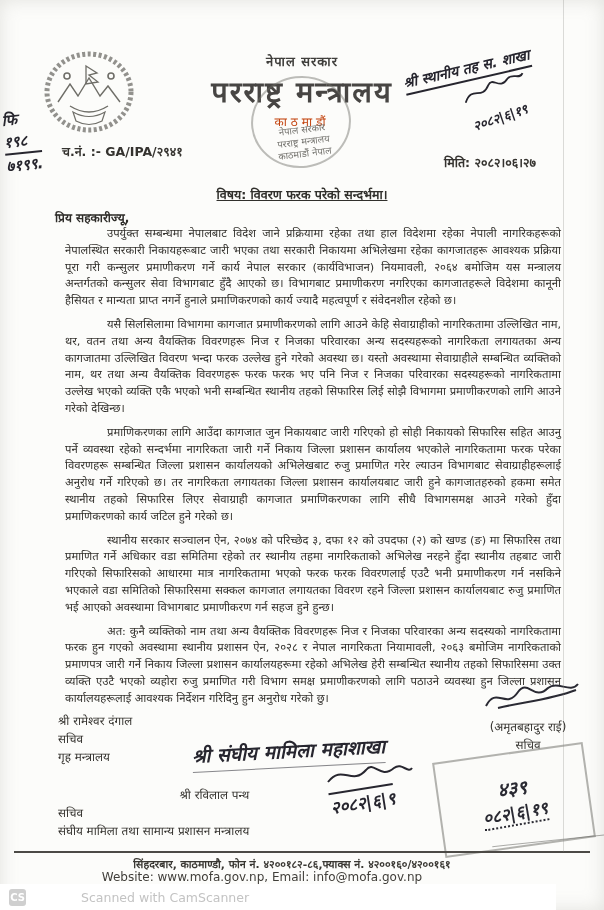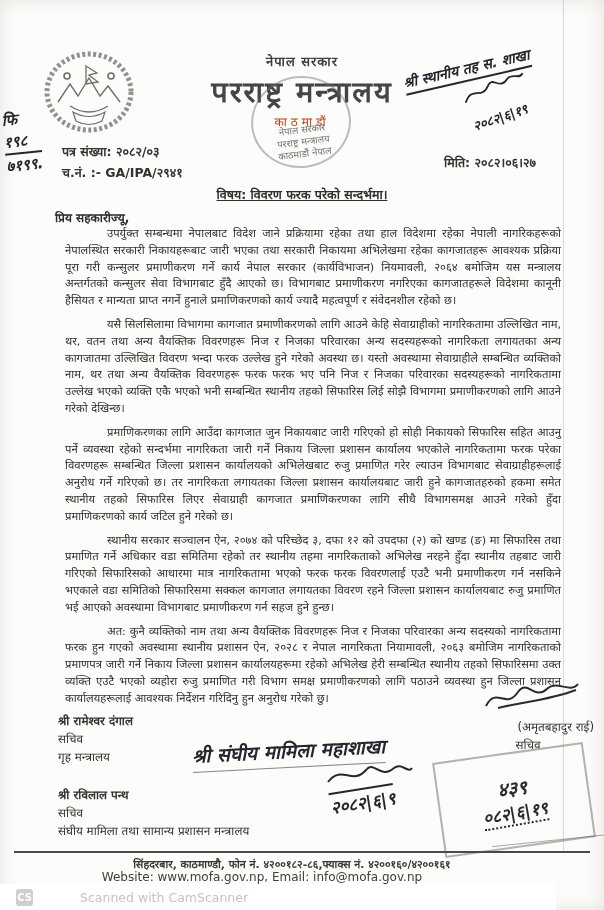--- a/index.html
+++ b/index.html
@@ -38,47 +38,47 @@
   .salutation{left:55px;top:209px;font-size:12px;font-weight:600;}
   .body-block{left:55px;top:226px;width:506px;}
   .body-block p{
     margin:0 0 7px 10px;font-size:11.3px;line-height:16.8px;text-align:justify;
     text-indent:42px;color:#33312d;
   }
   
   .cc1{left:58px;top:712px;}
   .cc2{left:58px;top:786px;}
   .cc-block div{font-size:11.8px;line-height:18px;color:#34322e;}
-  .cc-name{font-weight:700;}
+  .cc-name{font-weight:400;text-align:right;}
   .forward-note{left:192px;top:738px;transform:rotate(-3deg);color:#27262f;
     font-style:italic;font-weight:bold;font-size:19px;white-space:nowrap;
     border-bottom:1px solid rgba(39,38,47,.55);padding-bottom:3px;}
   .forward-sig{left:322px;top:762px;}
   .forward-date{left:330px;top:788px;transform:rotate(-9deg);color:#27262f;
     font-style:italic;font-weight:bold;font-size:17px;border-top:2px solid #27262f;padding-top:1px;}
   .signer-sig{left:478px;top:680px;}
-  .signer-name{left:462px;top:718px;width:132px;text-align:right;font-size:11.8px;color:#34322e;}
+  .signer-name{left:462px;top:718px;width:132px;text-align:center;font-size:11.8px;color:#34322e;}
   .signer-title{left:462px;top:736px;width:132px;text-align:center;font-size:11.8px;color:#34322e;}
   .stamp-box{
     left:438px;top:752px;width:152px;height:96px;transform:rotate(-8deg);
     border:2px solid rgba(105,105,100,.5);box-sizing:border-box;
     display:flex;flex-direction:column;align-items:center;justify-content:center;
     color:#2a2a33;font-style:italic;font-weight:bold;background:rgba(250,250,248,.4);
   }
   .stamp-num{font-size:19px;transform:rotate(2deg);}
   .stamp-date{font-size:17px;border-bottom:2px dotted #2a2a33;transform:rotate(-2deg);}
   
   .footer-rule{left:14px;top:851px;width:576px;border-top:2px solid #4c4a46;}
   .footer-diag{left:492px;top:840px;width:118px;border-top:1.5px solid rgba(90,90,86,.5);transform:rotate(-6deg);}
   .footer-line1{left:0;top:856px;width:584px;text-align:center;font-size:10.8px;font-weight:bold;color:#3a3833;}
   .footer-line2{left:0;top:870px;width:524px;text-align:center;font-size:12px;color:#403e39;}
   .fold-line{left:563px;top:0;width:1px;height:852px;background:rgba(130,130,125,.28);}
   
   .scan-strip{left:0;top:884px;width:556px;height:26px;background:#ffffff;
-    display:flex;align-items:center;gap:8px;padding-left:16px;box-sizing:border-box;}
+    display:flex;align-items:center;gap:16px;padding-left:9px;box-sizing:border-box;}
   .cs-badge{width:17px;height:17px;background:#cfcfcf;color:#ffffff;border-radius:3px;
     font-size:10px;font-weight:bold;display:flex;align-items:center;justify-content:center;}
   .scan-text{font-size:12.5px;color:#c3c3c3;margin-left:39px;}
 </style>
 </head>
 <body>
 
 <div class="page">
 
   <div class="abs emblem">
@@ -115,21 +115,20 @@
 
   <div class="abs routing-note">
     <div class="routing-text">श्री स्थानीय तह स. शाखा</div>
     <svg width="70" height="26" viewBox="0 0 70 26" style="margin-left:52px">
       <path d="M4,20 C14,4 20,22 30,8 C36,0 40,16 50,6 C56,1 62,10 66,4" fill="none" stroke="#26252e" stroke-width="1.8"></path>
     </svg>
     <div class="routing-date">२०८२|६|१९</div>
   </div>
 
   <div class="abs ref-block">
-    <div>पत्र संख्या: २०८२/०३</div>
     <div>च.नं. :- GA/IPA/२९४१</div>
   </div>
   <div class="abs date-line">मिति: २०८२।०६।२७</div>
 
   <div class="abs subject">
     <span>विषय: विवरण फरक परेको सन्दर्भमा।</span>
   </div>
 
   <div class="abs salutation">प्रिय सहकारीज्यू,</div>
 

